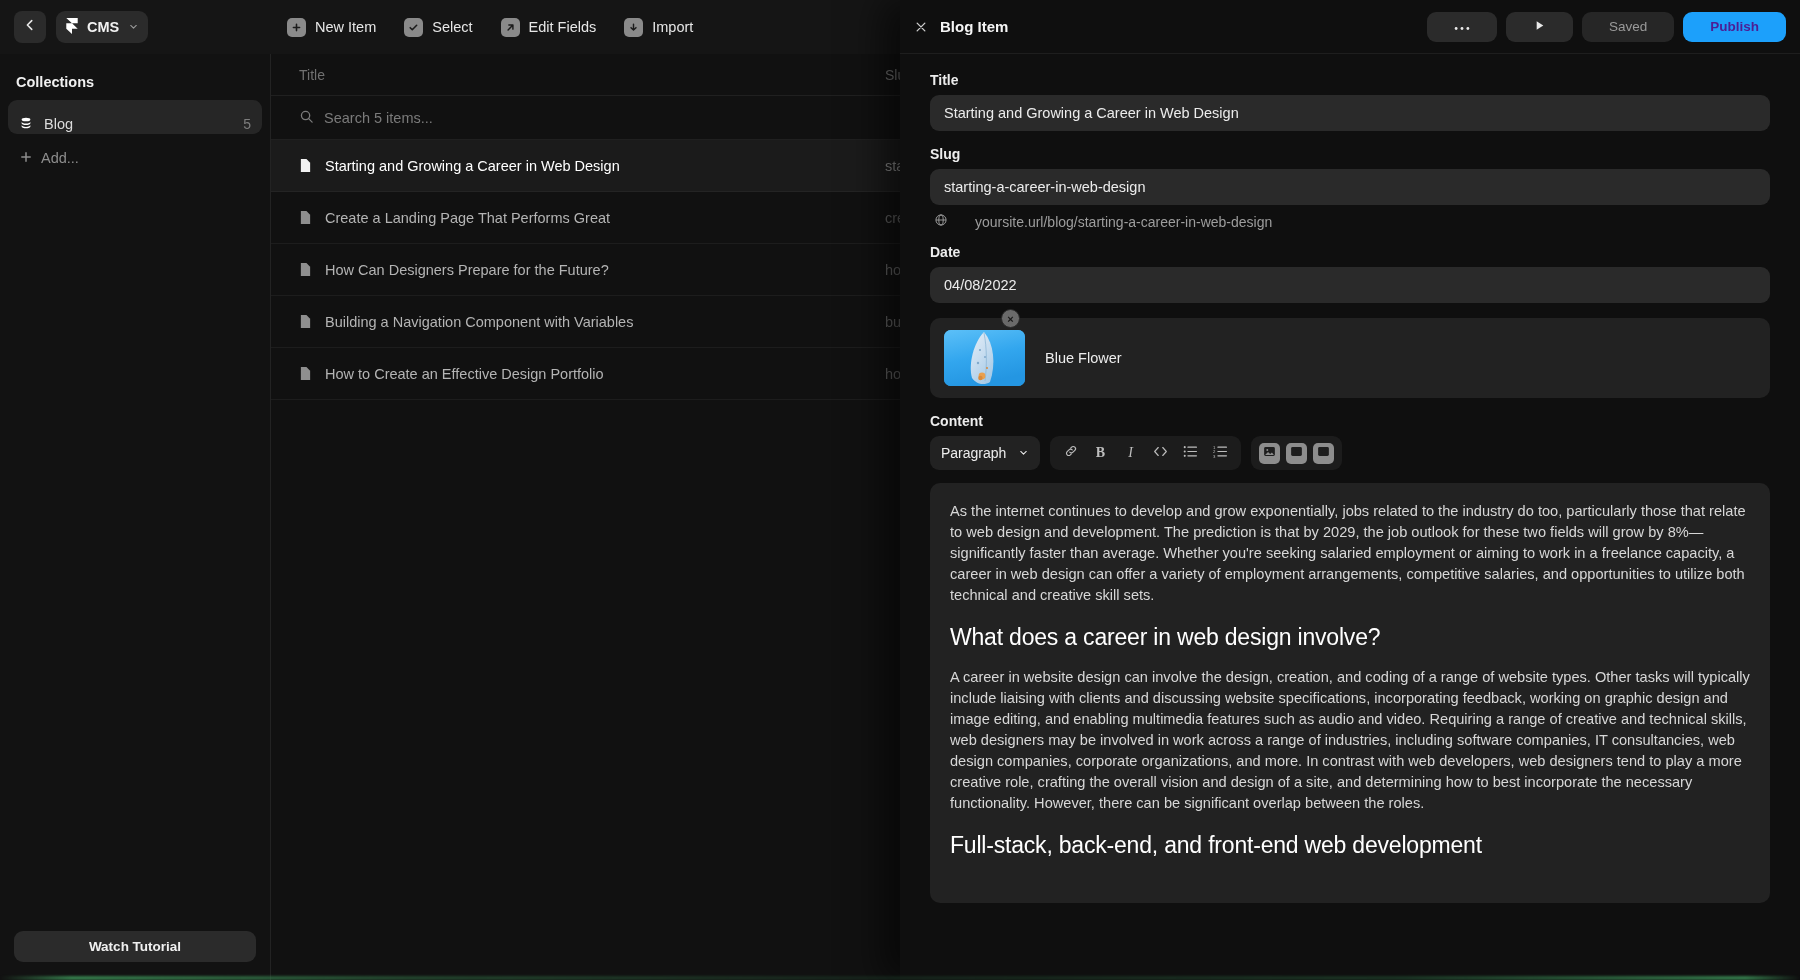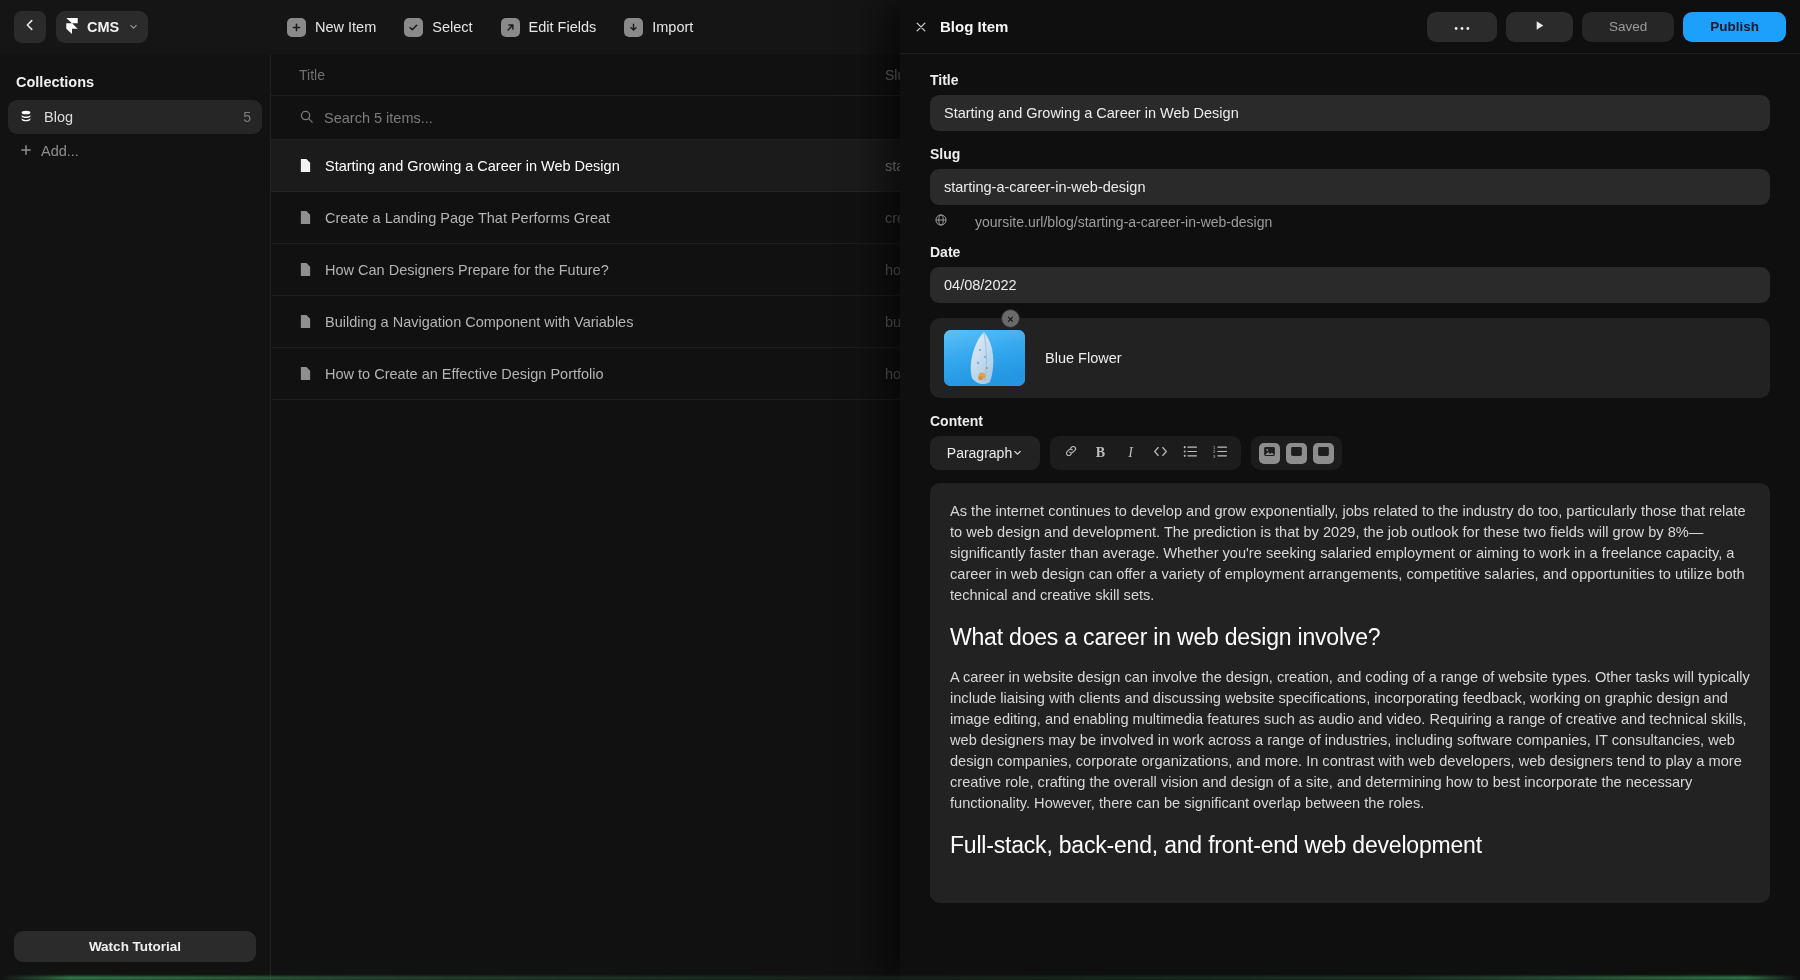--- a/index.html
+++ b/index.html
@@ -83,21 +83,21 @@
     position: relative;
     z-index: 2;
   }
   .side-title {
     color: #f0f0f0; font-size: 14.5px; font-weight: 600;
     padding: 20px 16px 10px 16px;
   }
   .side-items { padding: 0 8px; }
   .side-item {
     height: 34px; border-radius: 9px;
-    display: flex; align-items: center; gap: 11px;
+    display: flex; gap: 11px;
     padding: 16px 11px; color: #dcdcdc; font-size: 14.5px;
   }
   .side-item.active { background: #262626; }
   .side-item .count { margin-left: auto; color: #7d7d7d; font-size: 14px; }
   .side-item.add { color: #8d8d8d; gap: 8px; }
   .side-spacer { flex: 1; }
   .watch-wrap { padding: 12px 14px 18px 14px; }
   .watch-btn {
     height: 31px; width: 100%; border-radius: 9px;
     background: #2b2b2b; color: #f0f0f0;
@@ -167,21 +167,21 @@
   }
   .close-x { color: #cfcfcf; display:flex; }
   .panel-head-right { margin-left: auto; display: flex; align-items: center; gap: 9px; }
   .round-btn {
     height: 30px; min-width: 38px; border-radius: 9px;
     background: #2b2b2b; color: #e9e9e9;
     display:flex; align-items:center; justify-content:center;
     font-size: 13.5px; padding: 0 27px;
   }
   .saved-btn { background: #262626; color: #9a9a9a; font-weight: 500; }
-  .publish-btn { background: #1ca0fb; color: #0f172a; font-weight: 700; text-align: right; }
+  .publish-btn { background: #1ca0fb; color: #4c1d95; font-weight: 700; text-align: right; }
 
   .panel-body {
     flex: 1; overflow: hidden;
     padding: 18px 30px 0 30px;
   }
   .fld-label {
     color: #ededed; font-size: 14px; font-weight: 600;
     margin-bottom: 7px;
   }
   .fld-input {
@@ -211,21 +211,21 @@
     display:flex; align-items:center; justify-content:center;
     font-size: 11px; font-weight: 700;
     border: 1.5px solid #2a2a2a;
     z-index: 2;
   }
   .img-name { color: #ededed; font-size: 14.5px; }
 
   .content-toolbar { display: flex; align-items: center; gap: 10px; margin-bottom: 13px; }
   .para-sel {
     height: 34px; width: 110px; border-radius: 9px; background: #222222;
-    display:flex; align-items:center; justify-content: center;
+    display:flex; align-items:center; justify-content: space-between;
     padding: 0 11px; color: #ededed; font-size: 14px;
   }
   .fmt-group {
     height: 34px; border-radius: 9px; background: #1c1c1c;
     display:flex; align-items:center; gap: 3px; padding: 0 7px;
   }
   .fmt-btn {
     width: 27px; height: 27px; border-radius: 6px;
     display:flex; align-items:center; justify-content:center;
     color: #bdbdbd;

